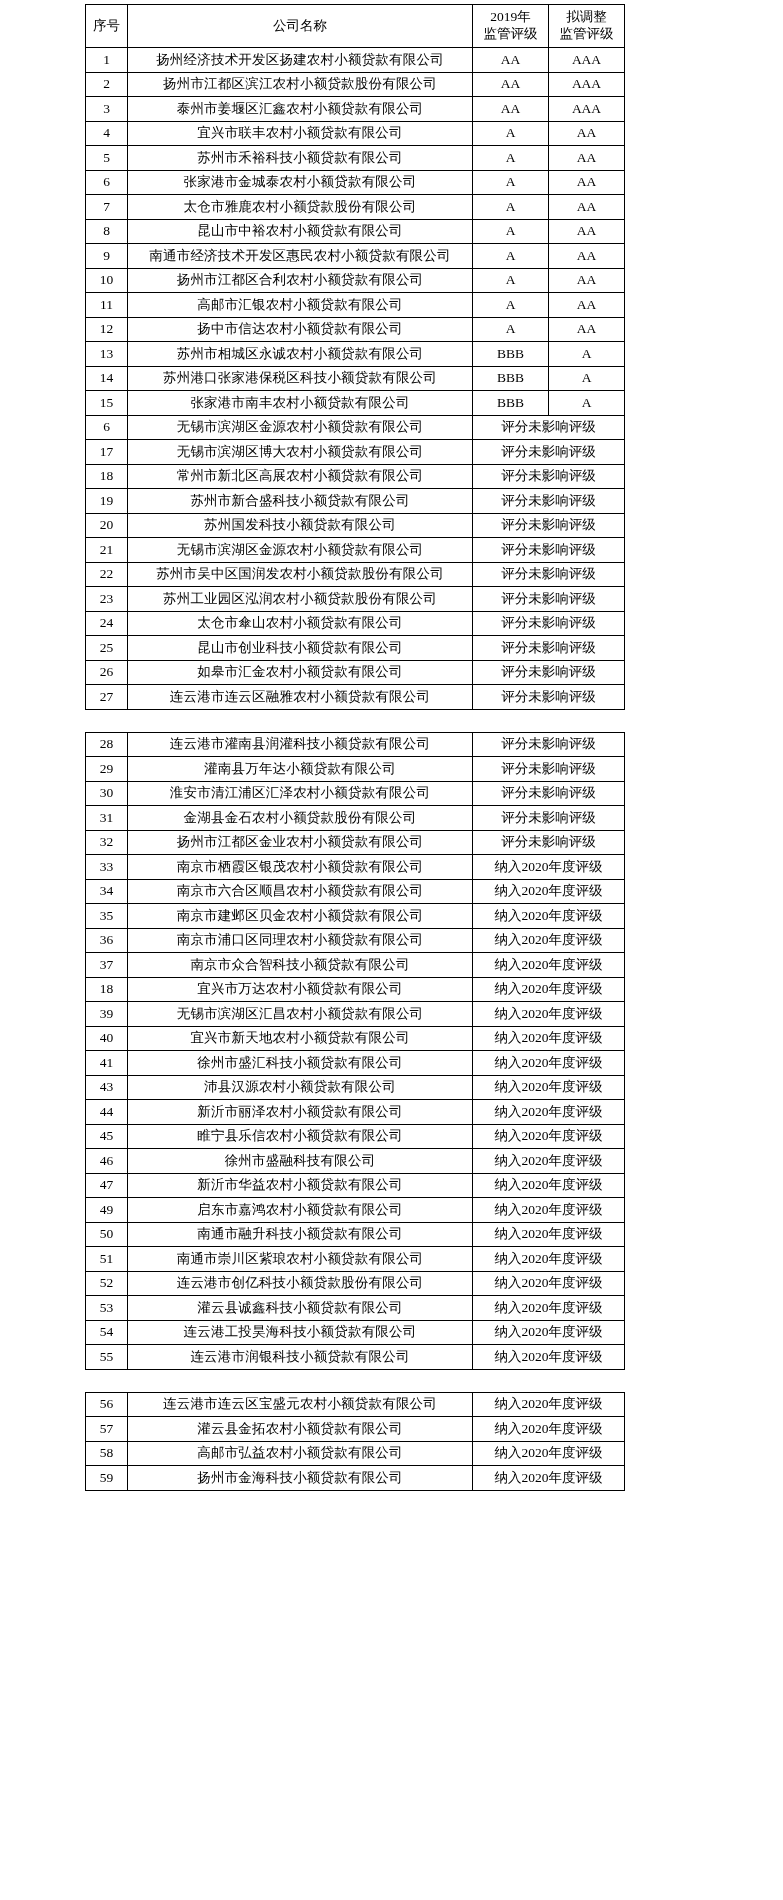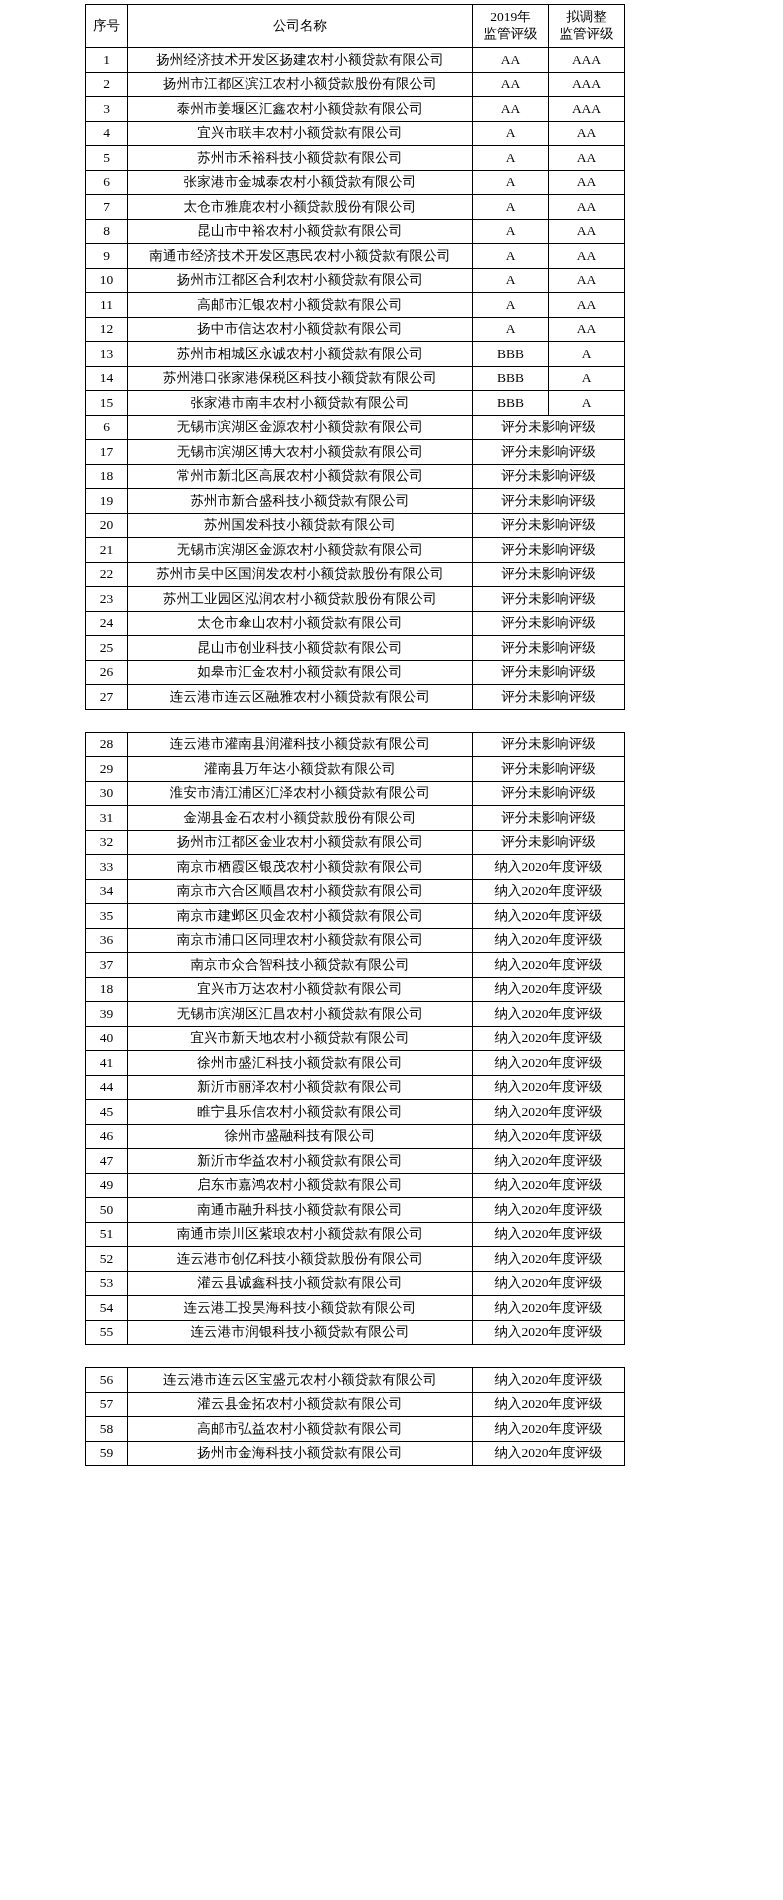--- a/index.html
+++ b/index.html
@@ -323,20 +323,25 @@
           <td class="no-cell">40</td>
           <td class="name-cell">宜兴市新天地农村小额贷款有限公司</td>
           <td class="note-cell" colspan="2">纳入2020年度评级</td>
         </tr>
         <tr>
           <td class="no-cell">41</td>
           <td class="name-cell">徐州市盛汇科技小额贷款有限公司</td>
           <td class="note-cell" colspan="2">纳入2020年度评级</td>
         </tr>
         <tr>
+          <td class="no-cell">43</td>
+          <td class="name-cell">沛县汉源农村小额贷款有限公司</td>
+          <td class="note-cell" colspan="2">纳入2020年度评级</td>
+        </tr>
+        <tr>
           <td class="no-cell">44</td>
           <td class="name-cell">新沂市丽泽农村小额贷款有限公司</td>
           <td class="note-cell" colspan="2">纳入2020年度评级</td>
         </tr>
         <tr>
           <td class="no-cell">45</td>
           <td class="name-cell">睢宁县乐信农村小额贷款有限公司</td>
           <td class="note-cell" colspan="2">纳入2020年度评级</td>
         </tr>
         <tr>

